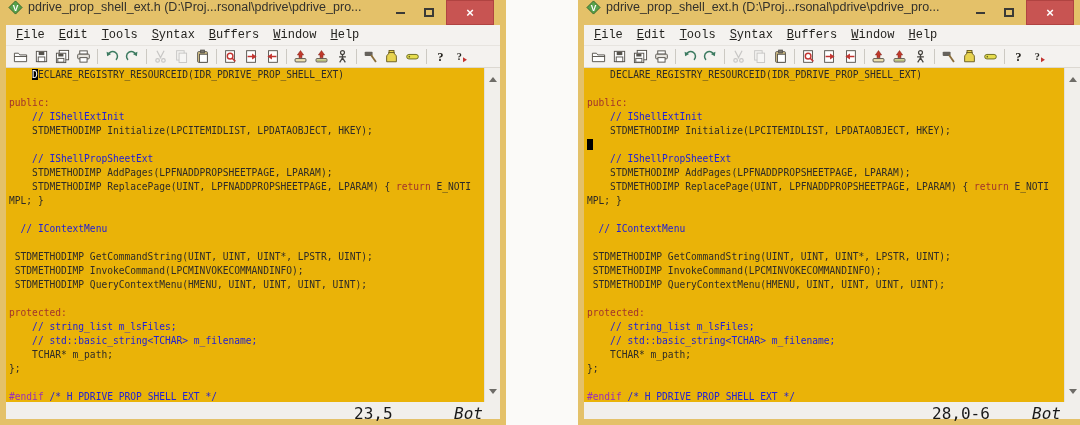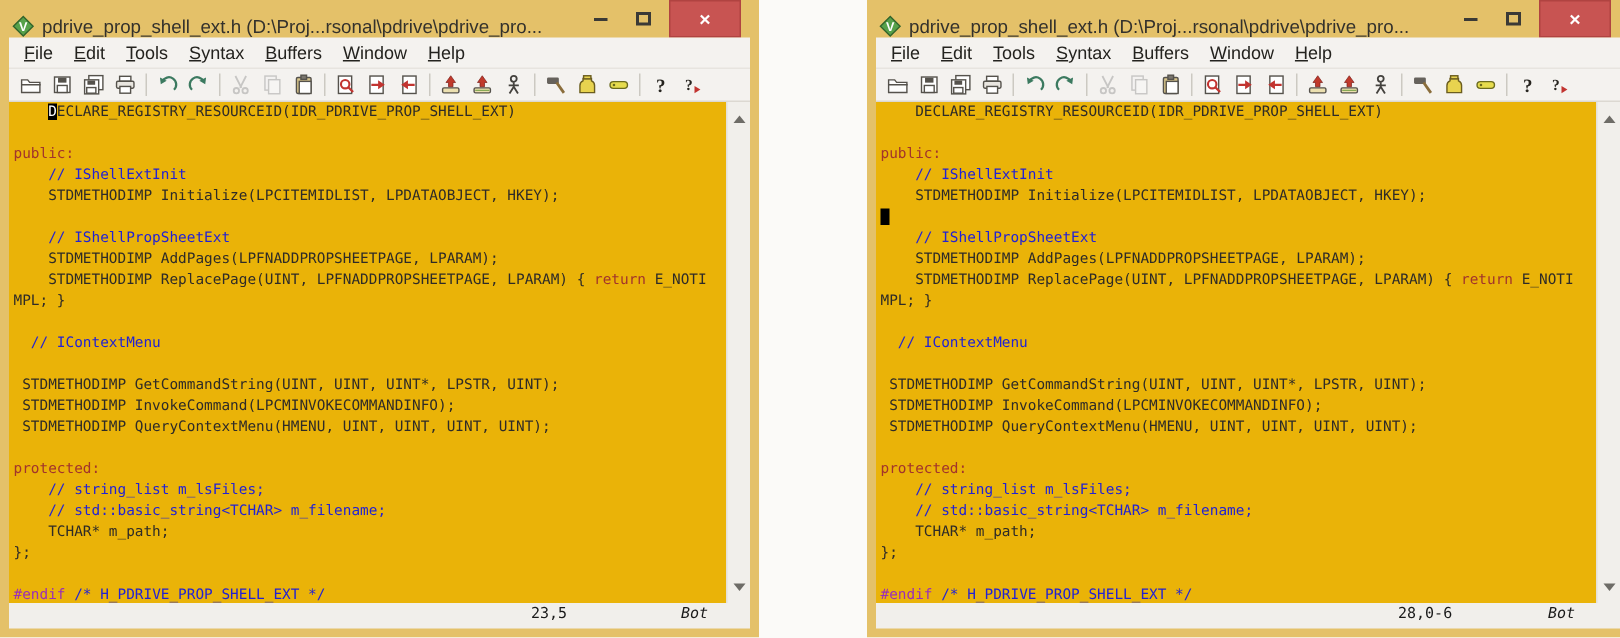--- a/index.html
+++ b/index.html
@@ -5,35 +5,35 @@
   * { box-sizing: border-box; margin: 0; padding: 0; }
   html,body { width:1080px; height:425px; overflow:hidden; }
   body { position:relative; background:#fbfaf8; font-family:"Liberation Sans",sans-serif; }
 
   .vimwin { position:absolute; top:0; height:425px; background:#e4c169;
             padding:0 6px 6px 6px; display:flex; flex-direction:column; }
   #win-left  { left:0;    width:506px; }
   #win-right { left:578px; width:508px; }
 
   
-  .titlebar { height:25px; display:flex; align-items:flex-end; gap:5px; flex:0 0 auto; }
+  .titlebar { height:25px; display:flex; align-items:flex-start; gap:5px; flex:0 0 auto; }
   .appicon { width:15px; height:15px; margin-left:2px; flex:0 0 auto; }
   .title { flex:1 1 auto; font-size:12.5px; color:#33312c; white-space:nowrap; overflow:hidden; }
   .ctl { width:24px; height:25px; display:flex; align-items:center; justify-content:center; flex:0 0 auto; }
   .min-glyph { width:9px; height:2px; background:#3b3a36; }
   .max-glyph { width:10px; height:9px; border:2px solid #3b3a36; background:transparent; }
   .btn-close { width:48px; height:25px; background:#c85452; border:1px solid #b04341; color:#fff;
                display:flex; align-items:center; justify-content:center; font-size:13px; font-weight:bold;
                margin-right:6px; flex:0 0 auto; }
 
   
   .menubar { height:21px; background:#f4f2ef; border-bottom:1px solid #e7e4df;
              display:flex; align-items:center; padding-left:4px; gap:2px;
              font-size:12px; color:#24231f; flex:0 0 auto; }
-  .menu-item { padding:2px 6px 3px 6px; cursor:default; }
+  .menu-item { padding:2px 6px 3px 6px; cursor:default;font-family:Liberation Mono, monospace; }
   .accel { text-decoration:underline; }
 
   
   .toolbar { height:22px; background:#f4f2ef; border-bottom:1px solid #dcd8d1;
              display:flex; align-items:center; padding-left:4px; flex:0 0 auto; }
   .tb-btn { width:21px; height:19px; display:flex; align-items:center; justify-content:center; }
   .tb-btn svg { width:15px; height:15px; }
   .tb-btn.disabled { opacity:.42; filter:grayscale(1); }
   .tb-sep { width:1px; height:15px; background:#ccc9c2; margin:0 3px; flex:0 0 auto; }
 
@@ -50,21 +50,21 @@
 
   .vscroll { width:16px; flex:0 0 auto; background:#f1efeb; border-left:1px solid #e4e1da; position:relative; }
   .sarrbox { position:absolute; left:0; width:15px; height:14px; display:flex; align-items:center; justify-content:center; }
   .sarrbox.up { top:4px; } .sarrbox.down { bottom:4px; }
   .sarr { width:0; height:0; border-left:4px solid transparent; border-right:4px solid transparent; }
   .sarr.up { border-bottom:5px solid #6e6c67; }
   .sarr.down { border-top:5px solid #6e6c67; }
 
   
   .statusbar { height:17px; background:#f1efeb; position:relative; flex:0 0 auto;
-               font-family:"DejaVu Sans Mono",monospace; font-size:10px; color:#191919; }
+               font-family:"DejaVu Sans Mono",monospace; font-size:16px; color:#191919; }
   .ruler { position:absolute; left:348px; top:2px; }
   .spos  { position:absolute; left:448px; top:2px;font-style:italic; }
 </style>
 </head>
 <body>
 
 <svg width="0" height="0" style="position:absolute" aria-hidden="true">
   <defs>
     <symbol id="sym-vimlogo" viewBox="0 0 16 16">
       <polygon points="8,1 15,8 8,15 1,8" fill="#57a14a" stroke="#33652c" stroke-width="1"></polygon>

